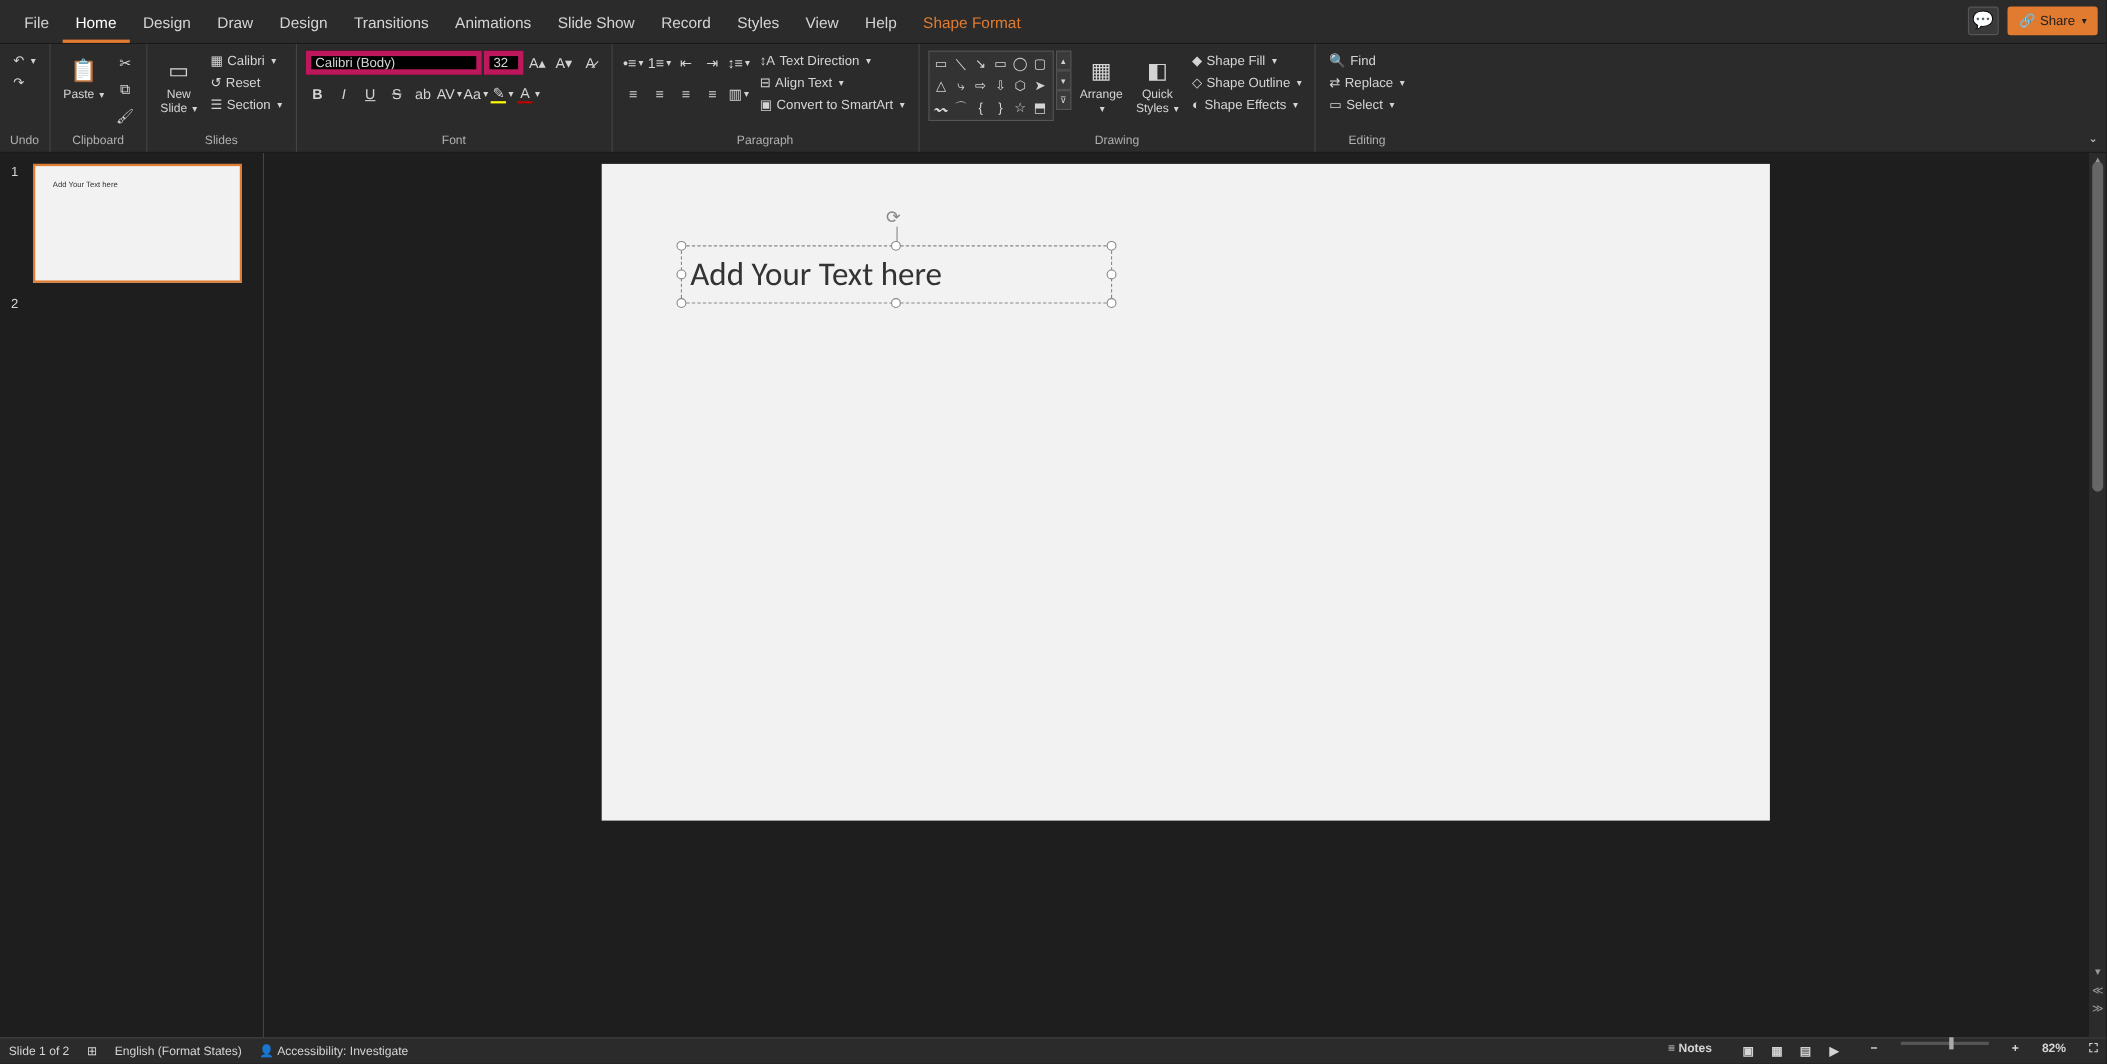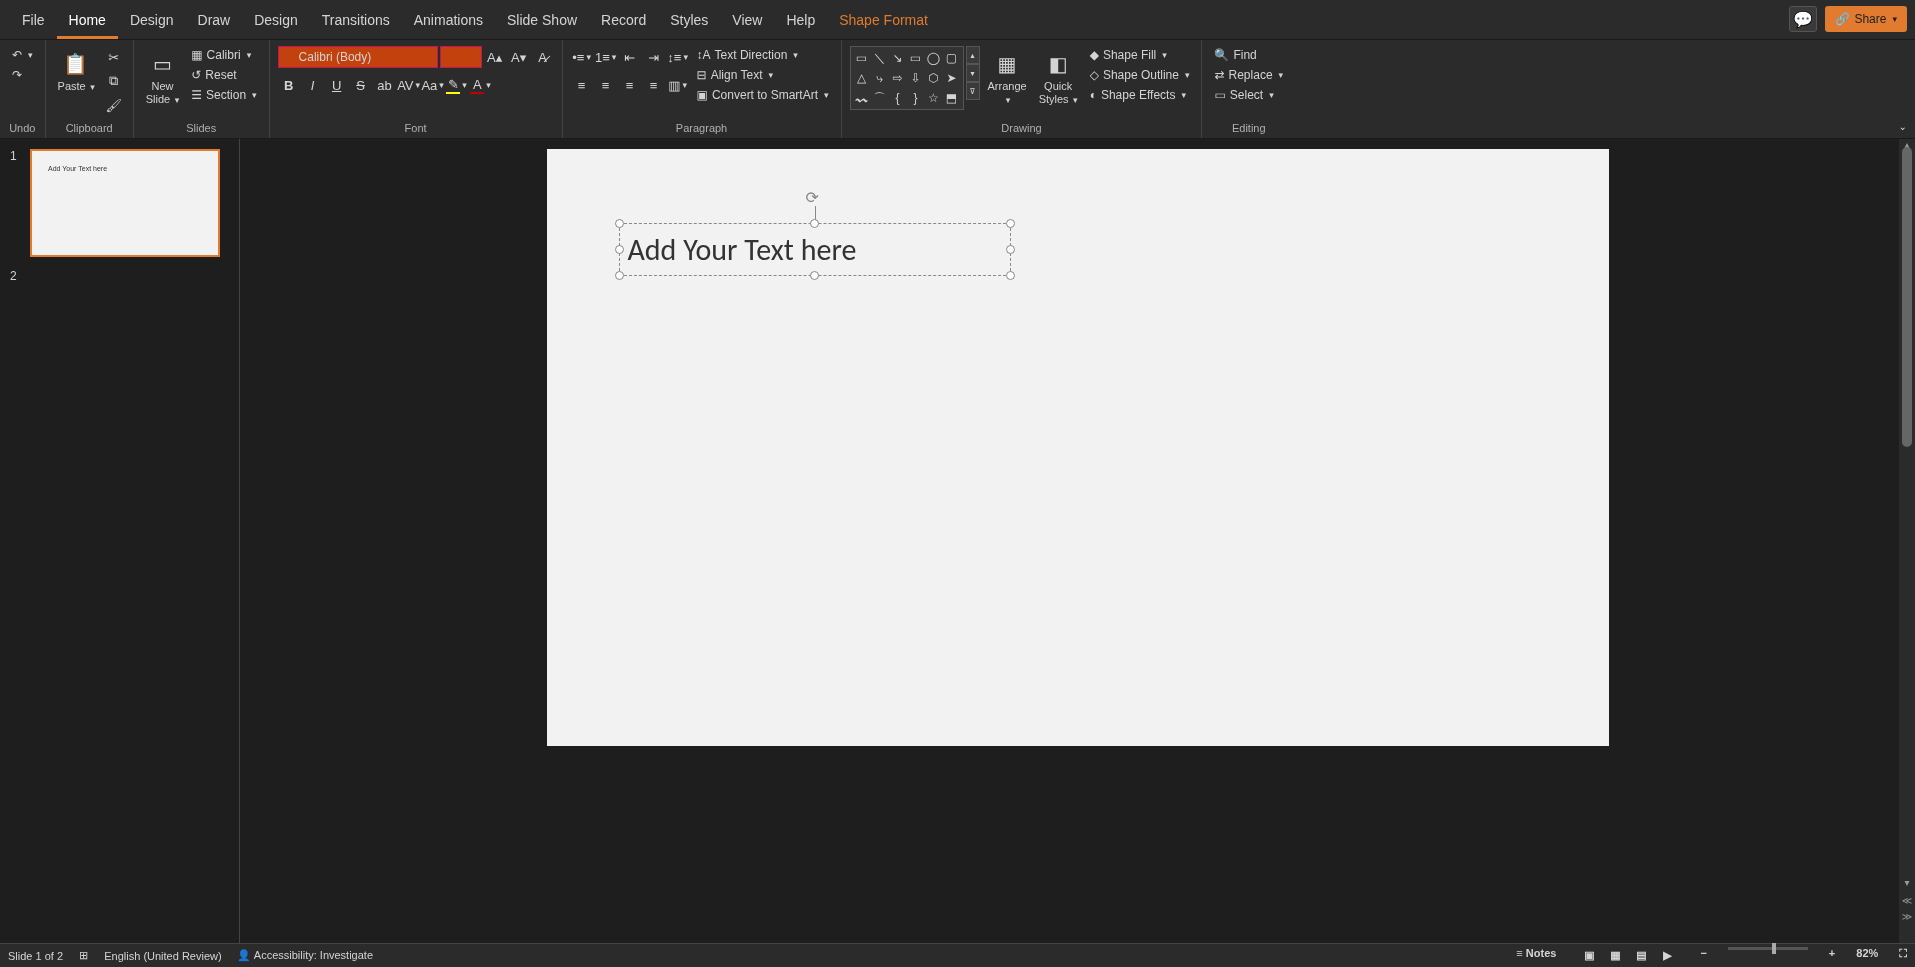--- a/index.html
+++ b/index.html
@@ -21,21 +21,21 @@
 .group { display: flex; flex-direction: column; justify-content: space-between; padding: 6px 8px 2px 8px; border-right: 1px solid #444; min-height: 98px; }
 .group-content { display: flex; align-items: flex-start; gap: 4px; }
 .group-label { text-align: center; font-size: 11px; color: #b0b0b0; padding: 2px 0; position: relative; }
 .vbtn { display: flex; flex-direction: column; align-items: center; justify-content: center; gap: 2px; padding: 4px; cursor: pointer; min-width: 40px; }
 .vbtn .ico { font-size: 20px; height: 28px; display: flex; align-items: center; }
 .vbtn .lbl { font-size: 11px; text-align: center; line-height: 1.2; }
 .hbtn { display: flex; align-items: center; gap: 4px; padding: 2px 4px; cursor: pointer; font-size: 12px; }
 .stack { display: flex; flex-direction: column; gap: 2px; }
 .row { display: flex; align-items: center; gap: 2px; }
 .sq { width: 22px; height: 22px; display: flex; align-items: center; justify-content: center; cursor: pointer; font-size: 13px; }
-.font-select { background: #c2410c; color: #d4d4d4; border: 1px solid #be185d; font-size: 12px; padding: 2px 20px; height: 22px; }
+.font-select { background: #000000; color: #d4d4d4; border: 5px solid #be185d; font-size: 12px; padding: 2px 4px; height: 22px; }
 .font-name { width: 160px; }
 .font-size { width: 36px; }
 
 
 .shapes-gallery { display: flex; flex-direction: column; gap: 2px; border: 1px solid #555; padding: 2px; background: #333; }
 .shapes-row { display: flex; gap: 0; }
 .shape-cell { width: 18px; height: 18px; display: flex; align-items: center; justify-content: center; font-size: 12px; color: #d4d4d4; cursor: pointer; }
 .gallery-scroll { display: flex; flex-direction: column; margin-left: 2px; }
 .gallery-scroll .sbtn { width: 14px; height: 18px; border: 1px solid #555; font-size: 8px; display: flex; align-items: center; justify-content: center; cursor: pointer; background: #3a3a3a; }
 
@@ -410,21 +410,21 @@
       <div class="varrow" style="bottom:50px">▾</div>
       <div class="varrow" style="bottom:32px">≪</div>
       <div class="varrow" style="bottom:16px">≫</div>
     </div>
   </div>
 </div>
 
 <div class="statusbar">
   <span>Slide 1 of 2</span>
   <span>⊞</span>
-  <span>English (United Review)</span>
+  <span>English (Format States)</span>
   <span><span>👤 </span><span>Accessibility: Investigate</span></span>
   <div class="right">
     <span><span>≡ </span><span>Notes</span></span>
     <div class="view-btns">
       <div class="view-btn">
             <span>▣</span>
           </div>
       <div class="view-btn">
             <span>▦</span>
           </div>

